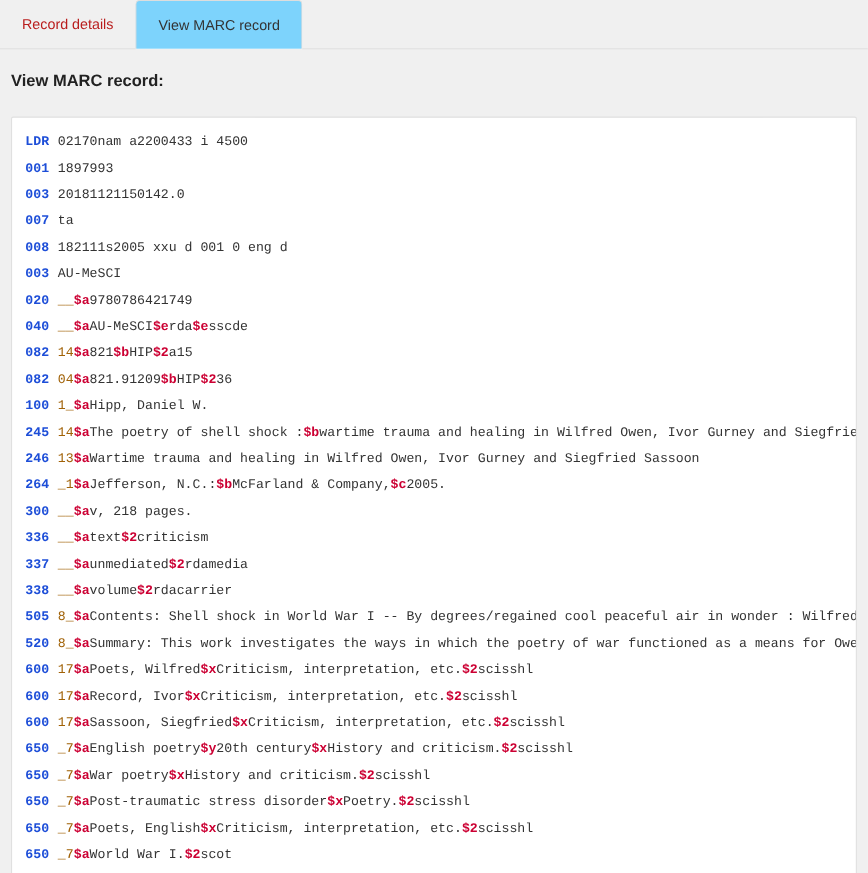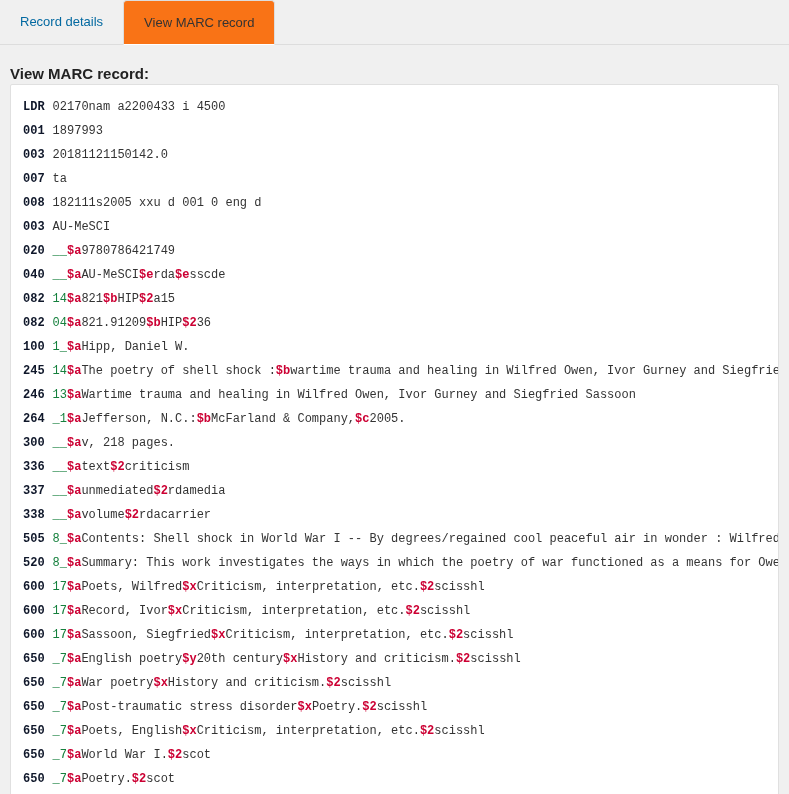--- a/index.html
+++ b/index.html
@@ -1,27 +1,27 @@
 <!DOCTYPE html>
 <html><head>
 <meta charset="utf-8">
 <style>
   * { box-sizing: border-box; margin: 0; padding: 0; }
   body { font-family: -apple-system, BlinkMacSystemFont, "Segoe UI", Arial, sans-serif; background: #f0f0f0; font-size: 13px; color: #333; }
   .tabs { display: flex; background: #f0f0f0; padding: 0; border-bottom: 1px solid #ddd; }
-  .tab { padding: 14px 20px; cursor: pointer; color: #0369a1; font-size: 13px; }
-  .tab.active { background: #f97316; color: #333; border: 1px solid #ddd; border-bottom: 1px solid #fff; border-radius: 4px 4px 0 0; margin-bottom: -1px; }
+  .tab { padding: 14px 20px; cursor: pointer; color: #b91c1c; font-size: 13px; }
+  .tab.active { background: #7dd3fc; color: #333; border: 1px solid #ddd; border-bottom: 1px solid #fff; border-radius: 4px 4px 0 0; margin-bottom: -1px; }
   .content { padding: 20px 10px 10px 10px; background: #f0f0f0; }
-  .section-title { font-weight: bold; font-size: 15px; color: #222; margin-bottom: 2px; }
+  .section-title { font-weight: bold; font-size: 15px; color: #222; margin-bottom: 24px; }
   .marc-box { background: #fff; border: 1px solid #e0e0e0; border-radius: 2px; padding: 10px 8px; overflow-x: hidden; }
   .marc-table { border-collapse: collapse; width: 100%; }
   .marc-table td { padding: 3px 4px; vertical-align: top; font-family: "Courier New", monospace; font-size: 12px; line-height: 1.5; white-space: nowrap; }
-  .tag-cell { color: #0f172a; font-weight: bold; width: 32px; padding-right: 12px; }
+  .tag-cell { color: #1d4ed8; font-weight: bold; width: 32px; padding-right: 12px; }
   .val-cell { color: #333; }
-  .ind { color: #15803d; }
+  .ind { color: #a16207; }
   .sub { color: #cc0033; font-weight: bold; }
 </style>
 </head>
 <body>
 
 <div class="tabs" id="tab-bar">
     <div class="tab">Record details</div>
     <div class="tab active">View MARC record</div>
   </div>
 

